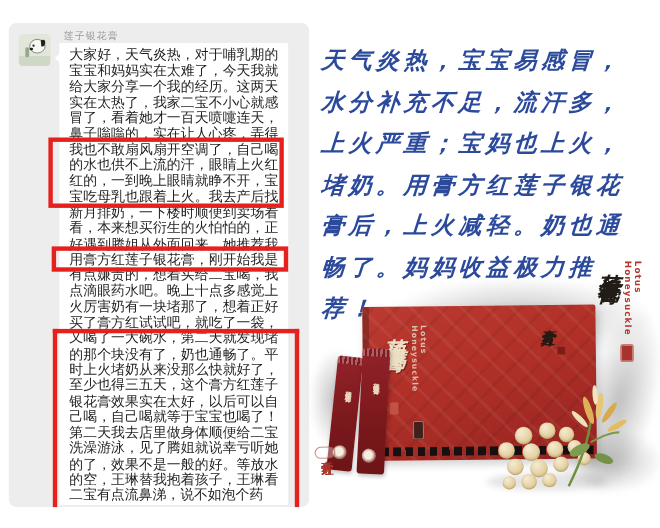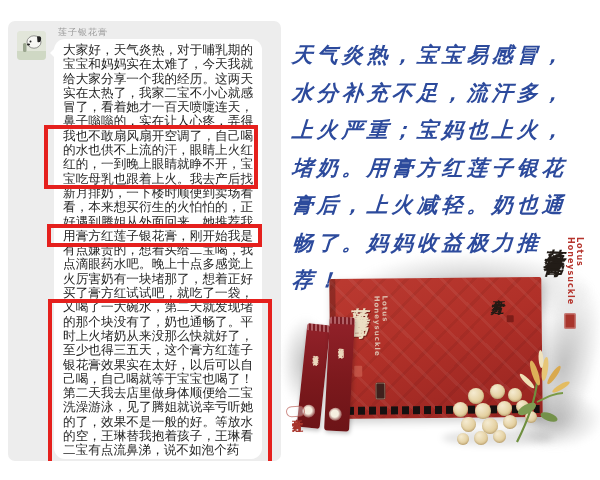--- a/index.html
+++ b/index.html
@@ -14,21 +14,21 @@
   }
   .avatar{
     position:absolute;left:9px;top:10px;width:29px;height:29px;border-radius:4px;
     overflow:hidden;background:#e2e6da;
   }
   .chat-username{
     position:absolute;left:50px;top:5px;font-size:9px;color:#9b9b9b;letter-spacing:1px;
   }
   .bubble{
     position:absolute;left:46px;top:18px;width:208px;height:420px;
-    background:#ffffff;border-radius:11px;
+    background:#ffffff;border-radius:1px;
   }
   .bubble-tail{
     position:absolute;left:-10px;top:8px;width:0;height:0;
     border:6px solid transparent;border-right-color:#ffffff;
   }
   .msg-text{
     position:absolute;left:9px;top:4px;width:190px;
     font-size:12.6px;line-height:14.3px;color:#1f1f1f;
     text-align:justify;line-break:anywhere;word-break:break-all;
   }

